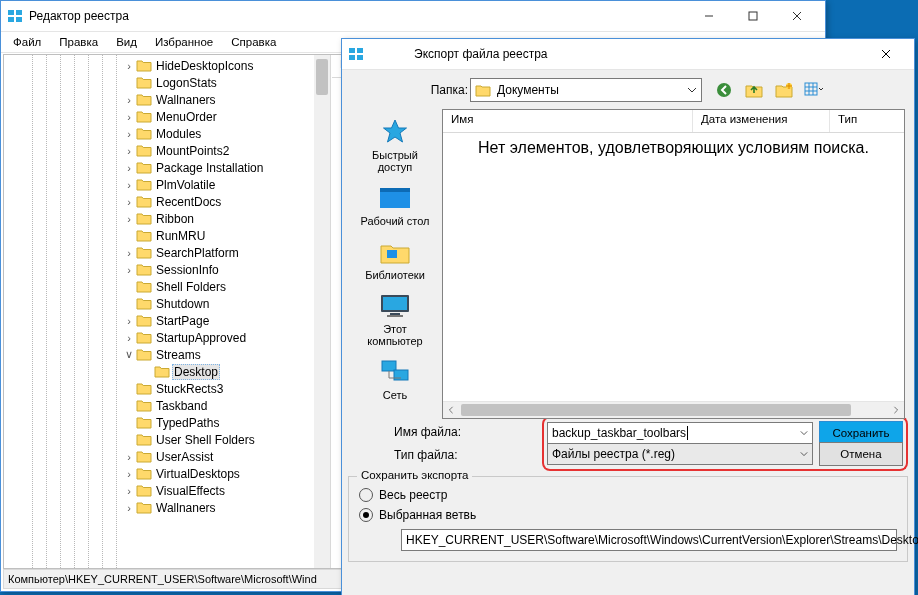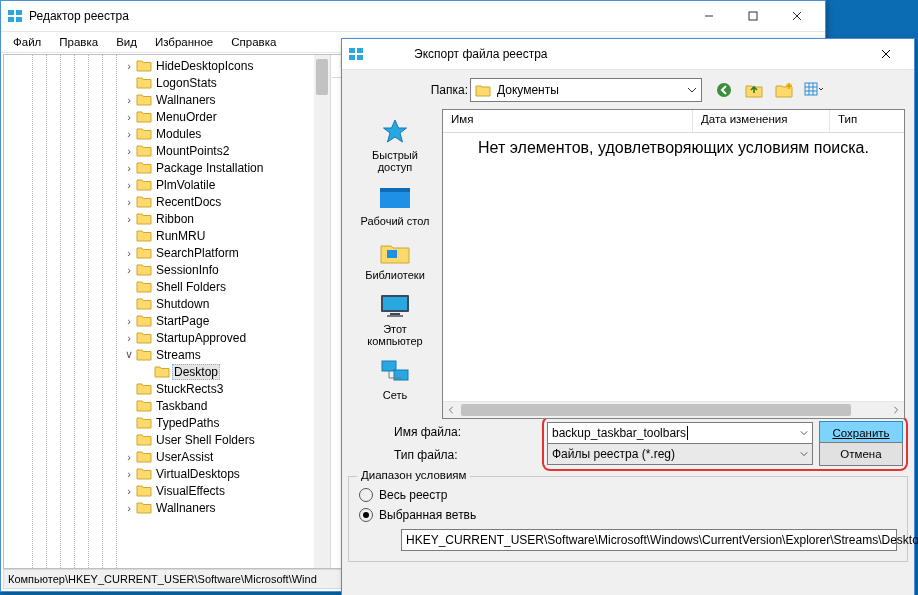--- a/index.html
+++ b/index.html
@@ -63,21 +63,21 @@
   .hscroll .hthumb{position:absolute;top:2px;height:12px;background:#c2c2c2;border-radius:2px;}
   .hscroll .harr{position:absolute;top:0;width:16px;height:16px;display:flex;align-items:center;justify-content:center;color:#555;}
 
   .filerows{margin-top:0;}
   .frow{display:flex;align-items:center;height:26px;gap:8px;}
   .frow .flbl{width:140px;text-align:left;padding-left:46px;}
   .hl{border:2.5px solid #e63232;border-radius:8px;padding:3px 3px;display:flex;gap:6px;align-items:center;flex:1;}
   .tbox{height:20px;border:1px solid #7a7a7a;background:#fff;padding:0 4px;display:flex;align-items:center;}
   .tbox.editable{background:#fff;}
   .btn{height:22px;width:82px;border:1px solid #7a7a7a;background:#e1e1e1;display:flex;align-items:center;justify-content:center;font-size:11.5px;}
-  .btn.primary{background:#7dd3fc;border-color:#2a8dd4;text-decoration:underline;}
+  .btn.primary{background:#0ea5e9;border-color:#2a8dd4;}
 
   .grp{margin-top:8px;border:1px solid #c9c9c9;padding:8px 10px 10px 10px;position:relative;}
   .grp .cap{position:absolute;top:-8px;left:8px;background:#f0f0f0;padding:0 4px;font-size:11.5px;}
   .radio{display:flex;align-items:center;gap:6px;height:20px;}
   .rdot{width:12px;height:12px;border:1px solid #555;border-radius:50%;display:flex;align-items:center;justify-content:center;}
   .rdot .on{width:6px;height:6px;background:#000;border-radius:50%;}
   .branch-field{margin:4px 0 0 42px;}
 
   
   svg{display:block;}
@@ -570,21 +570,21 @@
                 </svg>
             </div>
             <div class="btn">
                 <span>Отмена</span>
               </div>
           </div>
         </div>
       </div>
 
       <div class="grp">
-        <div class="cap">Диапазон условиям</div>
+        <div class="cap">Сохранить экспорта</div>
         <div class="radio">
           <span class="rdot"></span>
           <span>Весь реестр</span>
         </div>
         <div class="radio">
           <span class="rdot">
               <span class="on"></span>
             </span>
           <span>Выбранная ветвь</span>
         </div>

